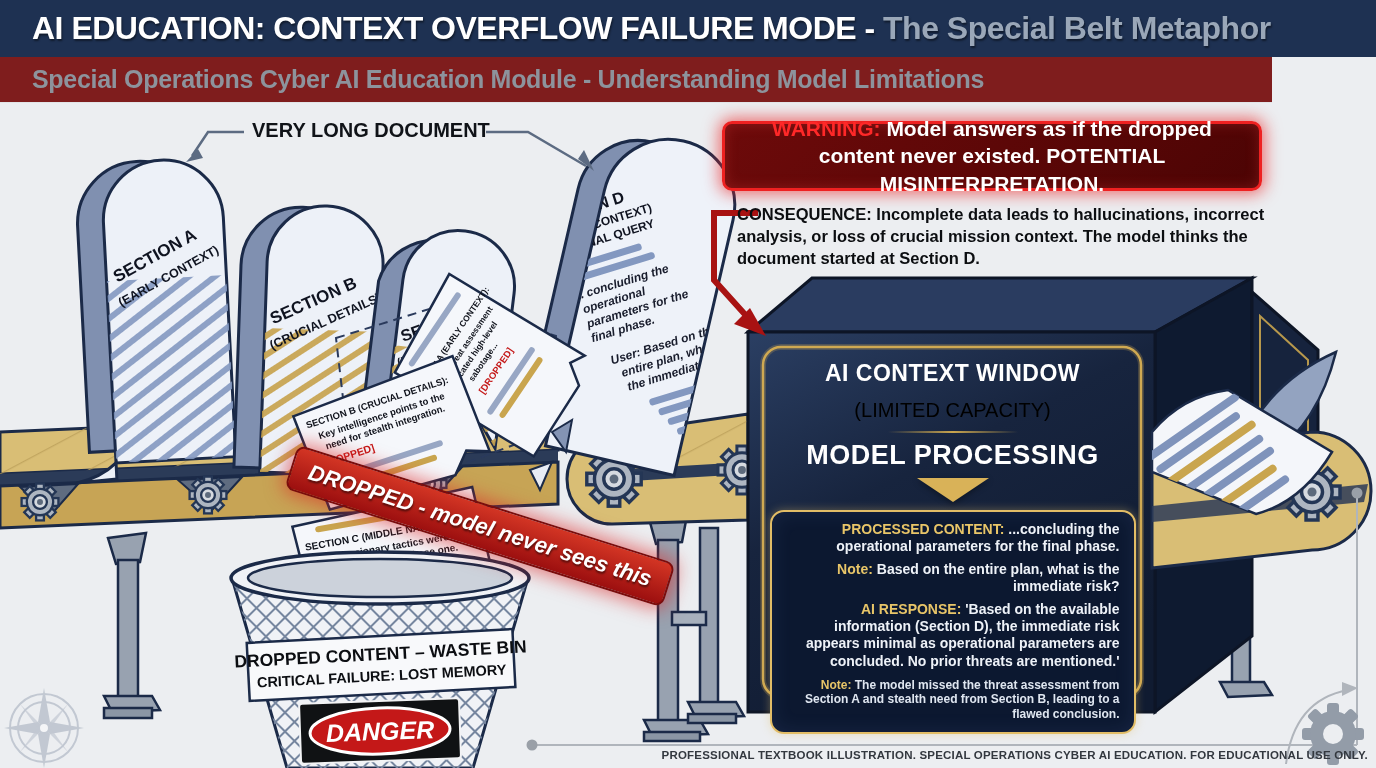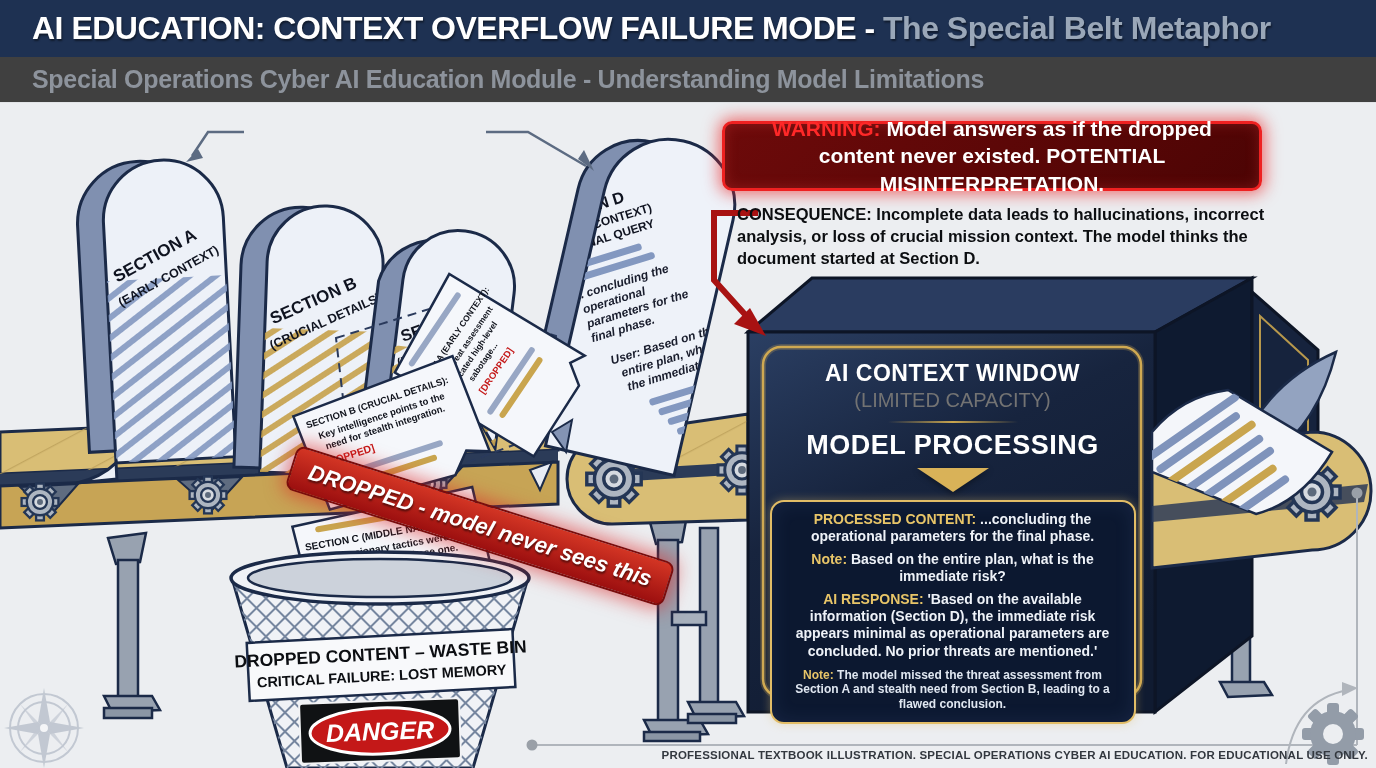--- a/index.html
+++ b/index.html
@@ -5,21 +5,21 @@
   html,body{margin:0;padding:0;background:#d8dadd;}
   *{box-sizing:border-box;}
   .stage{position:relative;width:1376px;height:768px;overflow:hidden;background:#eceef1;
          font-family:"Liberation Sans",sans-serif;}
   
   .hdr{position:absolute;left:0;top:0;width:1376px;height:57px;background:#1e3152;z-index:4;
        display:flex;align-items:center;padding-left:32px;}
   .hdr .t{font-size:32px;font-weight:800;letter-spacing:-0.5px;color:#ffffff;white-space:nowrap;
           text-shadow:1px 2px 2px rgba(0,0,0,.45);}
   .hdr .t .accent{color:#9aa7b8;}
-  .sub{position:absolute;left:0;top:57px;width:1376px;height:46px;background:#404040;z-index:4;
+  .sub{position:absolute;left:0;top:57px;width:1272px;height:46px;background:#7f1d1d;z-index:4;
        display:flex;align-items:center;padding-left:32px;border-bottom:1px solid #e2e4e7;}
   .sub span{font-size:25px;font-weight:600;color:#8d939c;letter-spacing:-0.3px;}
   
   svg.scene{position:absolute;left:0;top:0;z-index:1;}
   svg text{font-family:"Liberation Sans",sans-serif;}
   
   .ovl{position:absolute;z-index:3;}
   .vld{left:252px;top:119px;font-size:20px;font-weight:800;color:#101318;letter-spacing:0;}
   .warnbox{left:722px;top:121px;width:540px;height:70px;border:3px solid #ee2121;border-radius:10px;
            background:linear-gradient(135deg,#6d0a0a,#4c0404);
@@ -31,29 +31,29 @@
   .conseq .cl{font-weight:800;}
   .ribbon{left:282px;top:503px;width:396px;height:46px;transform:rotate(17.5deg);
           background:linear-gradient(180deg,#d33524,#9c0f0f);border:2px solid #7c0c0c;border-radius:9px;
           box-shadow:0 0 18px 4px rgba(220,35,35,.55);
           display:flex;align-items:center;justify-content:center;}
   .ribbon span{color:#fff;font-size:22px;font-weight:800;font-style:italic;white-space:nowrap;
                text-shadow:1px 2px 2px rgba(0,0,0,.5);}
   
   .boxface{left:762px;top:344px;width:381px;height:352px;text-align:center;color:#fff;}
   .boxface .bt{font-size:23px;font-weight:800;letter-spacing:.5px;margin-top:16px;}
-  .boxface .bc{font-size:20px;font-weight:500;color:#737373;margin-top:2px;}
+  .boxface .bc{font-size:20px;font-weight:500;color:#000000;margin-top:12px;}
   .boxface .div{width:130px;height:2px;margin:9px auto 7px auto;
                 background:linear-gradient(90deg,rgba(200,160,80,0),#c9a54e,rgba(200,160,80,0));}
   .boxface .bp{font-size:27px;font-weight:700;letter-spacing:.5px;}
   .boxface .tri{width:0;height:0;margin:7px auto 8px auto;border-left:36px solid transparent;
                 border-right:36px solid transparent;border-top:24px solid #d9b258;
                 filter:drop-shadow(0 2px 3px rgba(0,0,0,.4));}
   .panel{margin:0 auto;width:366px;background:#0c1830;border:2.5px solid #e2bd66;border-radius:14px;
-         padding:9px 14px 10px 14px;text-align:center;
+         padding:9px 14px 10px 14px;text-align:right;
          box-shadow:0 0 10px rgba(226,189,102,.4), inset 0 0 20px rgba(110,140,210,.12);}
   .panel p{margin:0 0 6px 0;font-size:14px;line-height:1.22;color:#eef2f8;font-weight:600;}
   .panel p.note{font-size:12px;color:#dfe6f0;margin-bottom:0;margin-top:8px;}
   .panel .gl{color:#e8c568;font-weight:800;}
   .footer-txt{right:8px;top:749px;font-size:11.5px;font-weight:700;color:#33383f;letter-spacing:.2px;}
 </style>
 </head>
 <body>
 
 <div class="stage">
@@ -349,20 +349,21 @@
     </g>
   </svg>
 
   <div class="hdr">
     <div class="t"><span>AI EDUCATION: CONTEXT OVERFLOW FAILURE MODE - </span><span class="accent">The Special Belt Metaphor</span></div>
   </div>
   <div class="sub">
     <span>Special Operations Cyber AI Education Module - Understanding Model Limitations</span>
   </div>
 
+  <div class="ovl vld">VERY LONG DOCUMENT</div>
 
   <div class="ovl warnbox">
     <div class="txt"><span class="wl">WARNING:</span><span> Model answers as if the dropped content never existed. POTENTIAL MISINTERPRETATION.</span></div>
   </div>
 
   <div class="ovl conseq">
     <span class="cl">CONSEQUENCE:</span><span> Incomplete data leads to hallucinations, incorrect analysis, or loss of crucial mission context. The model thinks the document started at Section D.</span>
   </div>
 
   <div class="ovl ribbon">

